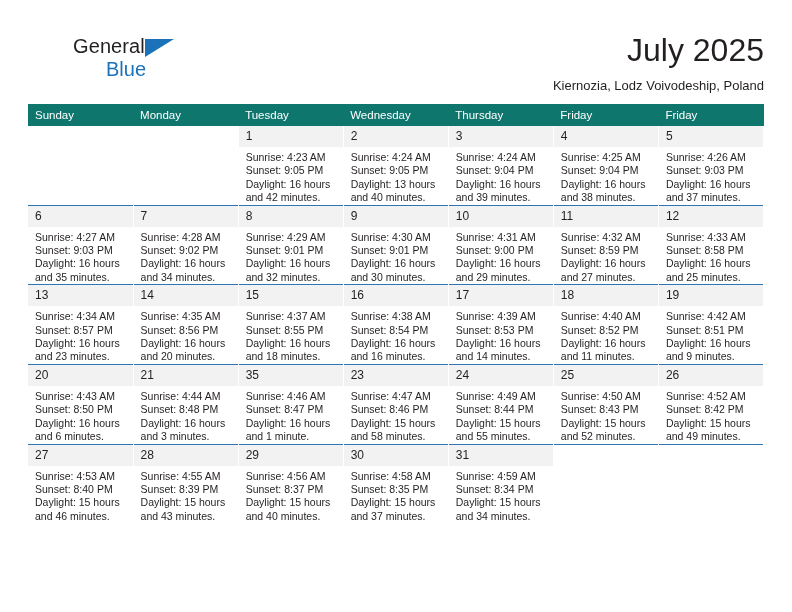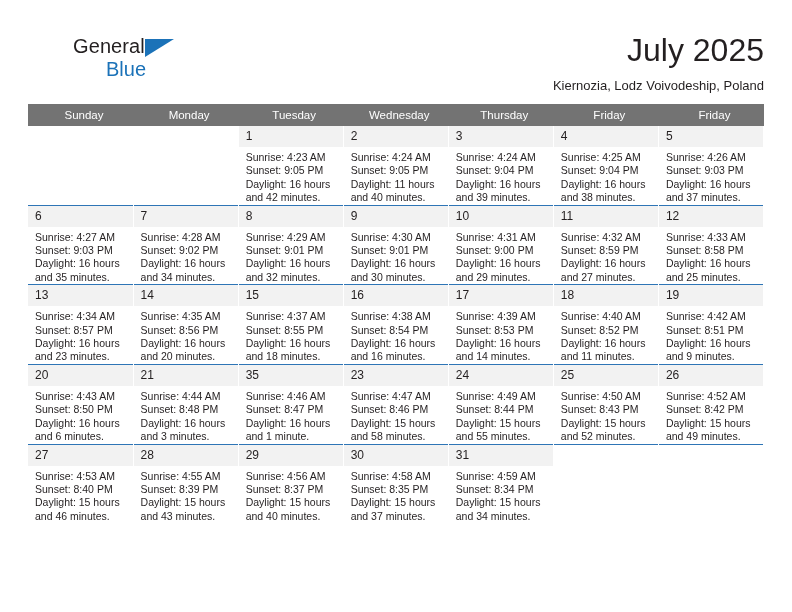--- a/index.html
+++ b/index.html
@@ -88,25 +88,25 @@
     left: 28px;
     top: 104px;
     width: 736px;
   }
   table.cal {
     border-collapse: collapse;
     table-layout: fixed;
     width: 736px;
   }
   table.cal th {
-    background: #737373;
+    background: #0f766e;
     color: #ffffff;
     font-size: 11.5px;
     font-weight: normal;
-    text-align: center;
+    text-align: left;
     padding: 5px 0 5px 7px;
     height: 12px;
     border: none;
   }
   table.cal td {
     vertical-align: top;
     padding: 0;
     border-top: 1px solid #2e75b6;
     border-right: 1px solid #ffffff;
     background: #ffffff;
@@ -192,21 +192,21 @@
                 <div>Sunrise: 4:23 AM</div>
                 <div>Sunset: 9:05 PM</div>
                 <div class="daylight">Daylight: 16 hours and 42 minutes.</div>
               </div>
             </td>
             <td class="">
               <div class="daynum">2</div>
               <div class="info">
                 <div>Sunrise: 4:24 AM</div>
                 <div>Sunset: 9:05 PM</div>
-                <div class="daylight">Daylight: 11 hours and 40 minutes.</div>
+                <div class="daylight">Daylight: 13 hours and 40 minutes.</div>
               </div>
             </td>
             <td class="">
               <div class="daynum">3</div>
               <div class="info">
                 <div>Sunrise: 4:24 AM</div>
                 <div>Sunset: 9:04 PM</div>
                 <div class="daylight">Daylight: 16 hours and 39 minutes.</div>
               </div>
             </td>

